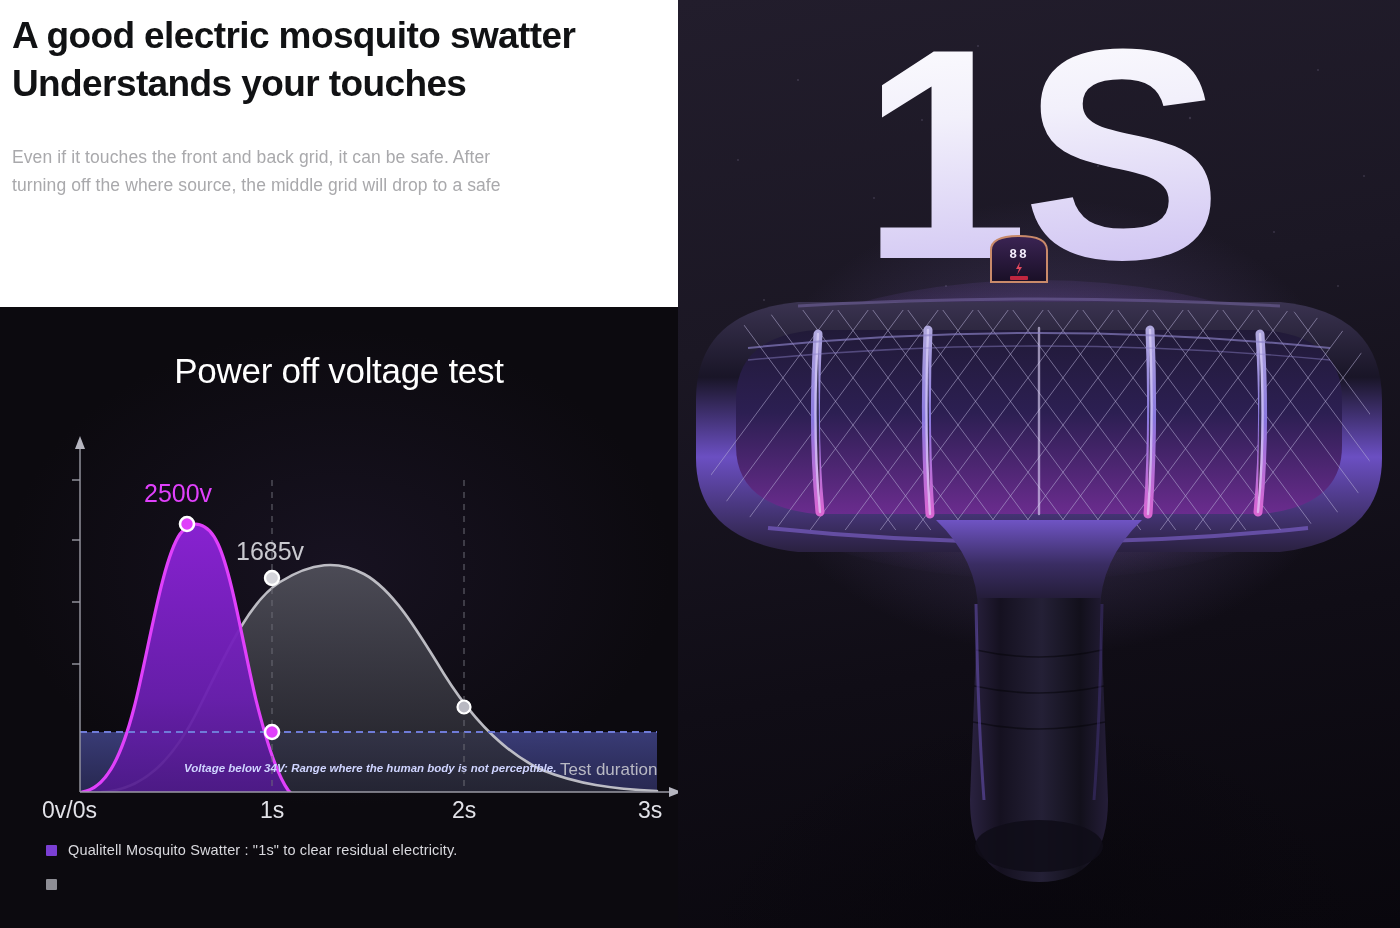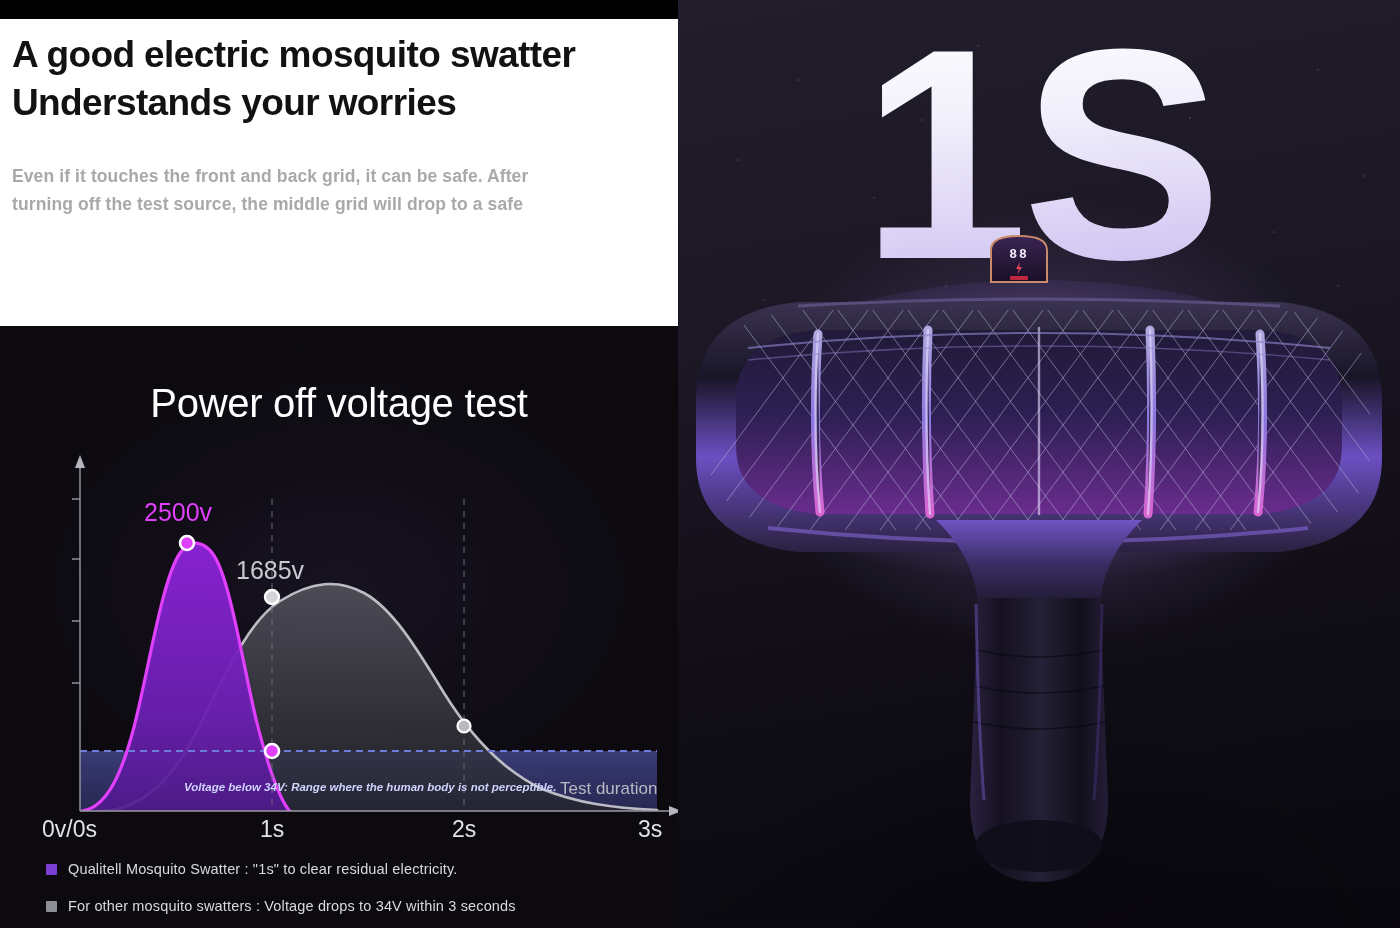--- a/index.html
+++ b/index.html
@@ -1,38 +1,38 @@
 <!DOCTYPE html>
 <html><head>
 <meta charset="utf-8">
 <style>
   html,body{margin:0;padding:0;background:#000;}
   body{width:1400px;height:928px;overflow:hidden;font-family:"Liberation Sans",sans-serif;}
   .page{position:relative;width:1400px;height:928px;background:#000;}
 
   
-  .left-col{position:absolute;left:0;top:0;width:678px;height:688px;margin-top:19px;}
+  .left-col{position:absolute;left:0;top:0;width:678px;height:688px;}
 
   .intro{position:absolute;left:0;top:0;width:678px;height:307px;background:#ffffff;}
   .headline{position:absolute;left:12px;top:12px;width:640px;
     font-size:37px;line-height:48px;font-weight:bold;color:#111214;
     letter-spacing:-0.6px;font-family:"Liberation Sans",sans-serif;}
   .headline span{display:block;}
   .subtext{position:absolute;left:12px;top:143px;width:622px;
-    font-size:17.5px;line-height:28px;color:#a9a9ac;letter-spacing:0.1px;font-weight:bold;}
+    font-size:17.5px;line-height:28px;color:#a9a9ac;letter-spacing:0.1px;}
   .subtext span{display:block;}
 
   
   .chart-panel{position:absolute;left:0;top:307px;width:678px;height:621px;
     background:#0c0a0f;overflow:hidden;}
   .chart-panel:before{content:"";position:absolute;inset:0;
     background:radial-gradient(ellipse 70% 55% at 50% 42%, rgba(40,30,60,.40), rgba(10,8,14,0) 70%);
     pointer-events:none;}
-  .chart-title{position:absolute;left:0;top:55px;width:678px;text-align:center;
-    font-size:40px;font-weight:500;color:#ffffff;letter-spacing:-0.3px;}
+  .chart-title{position:absolute;left:0;top:44px;width:678px;text-align:center;
+    font-size:35px;font-weight:500;color:#ffffff;letter-spacing:-0.3px;}
 
   .plot{position:absolute;left:12px;top:125px;width:678px;height:400px;}
   .plot svg{display:block;}
 
   .legend{position:absolute;left:46px;top:535px;width:620px;}
   .legend-row{display:flex;align-items:center;margin-bottom:21px;}
   .legend-sw{width:11px;height:11px;margin-right:11px;flex:none;border-radius:1px;}
   .legend-sw.purple{background:#7b3fd4;}
   .legend-sw.gray{background:#8e8e95;}
   .legend-text{font-size:14.5px;color:#d9d9de;letter-spacing:0.15px;white-space:nowrap;}
@@ -58,25 +58,25 @@
 </head>
 <body>
 
 <div class="page">
 
   <div class="left-col">
 
     <div class="intro">
       <div class="headline">
         <span>A good electric mosquito swatter</span>
-        <span>Understands your worries</span>
+        <span>Understands your touches</span>
       </div>
       <div class="subtext">
         <span>Even if it touches the front and back grid, it can be safe. After</span>
-        <span>turning off the test source, the middle grid will drop to a safe</span>
+        <span>turning off the where source, the middle grid will drop to a safe</span>
       </div>
     </div>
 
     <div class="chart-panel">
       <div class="chart-title">Power off voltage test</div>
 
       <div class="plot">
         <svg width="678" height="400" viewBox="0 0 678 400">
           <defs>
             <linearGradient id="purpFill" x1="0" y1="0" x2="0" y2="1">
@@ -154,21 +154,20 @@
         </svg>
       </div>
 
       <div class="legend">
         <div class="legend-row">
           <span class="legend-sw purple"></span>
           <span class="legend-text">Qualitell Mosquito Swatter : "1s" to clear residual electricity.</span>
         </div>
         <div class="legend-row">
           <span class="legend-sw gray"></span>
-          <span class="legend-text">For other mosquito swatters : Voltage drops to 34V within 3 seconds</span>
         </div>
       </div>
     </div>
   </div>
 
   <div class="product">
     <div class="prod-bg"></div>
 
     <svg class="speck" width="722" height="928">
       <g fill="#cfc4ef" opacity=".32">

